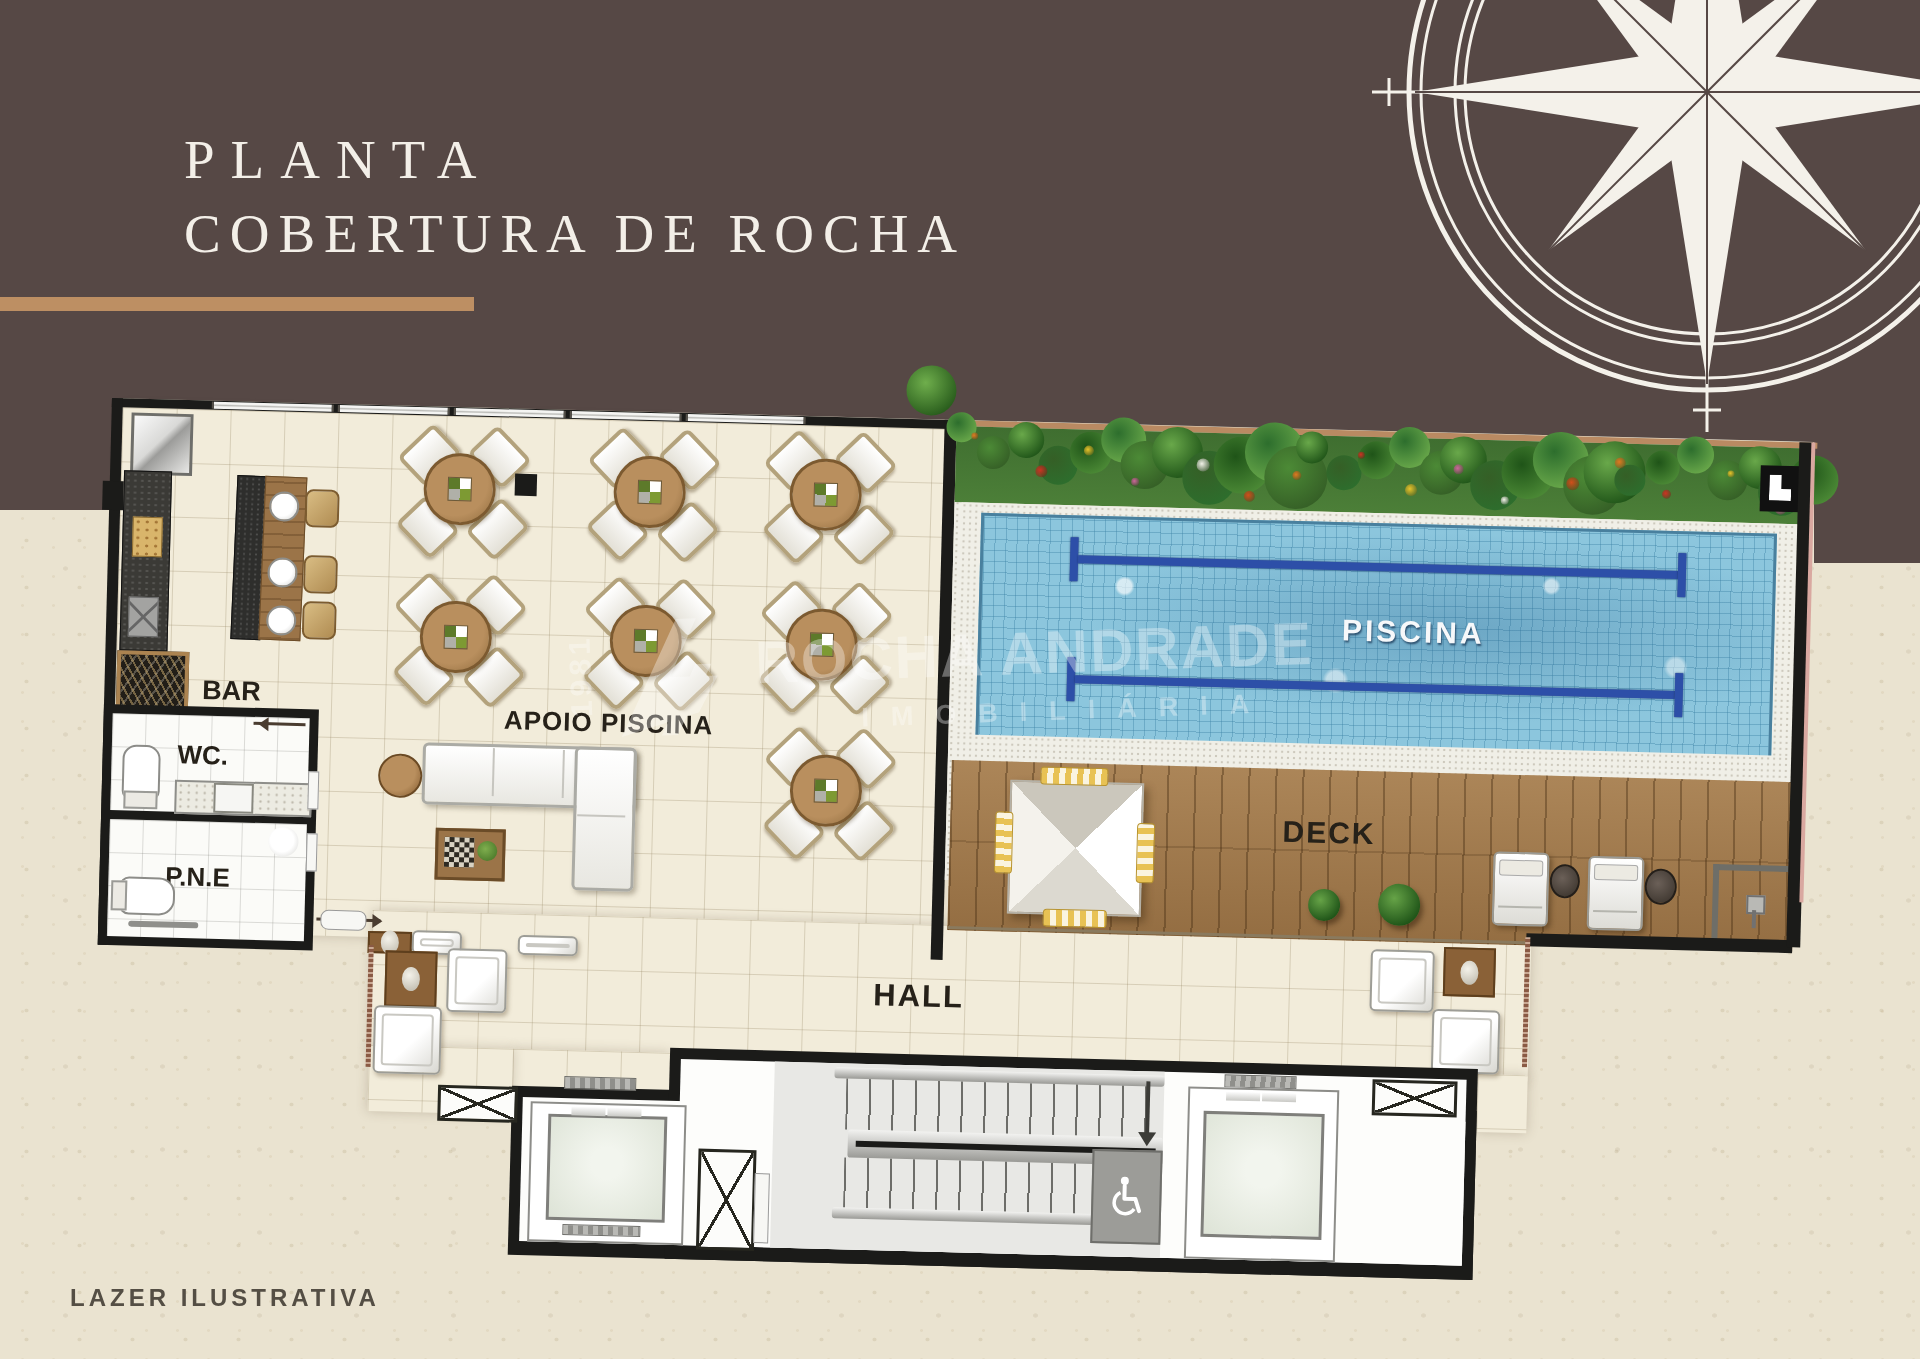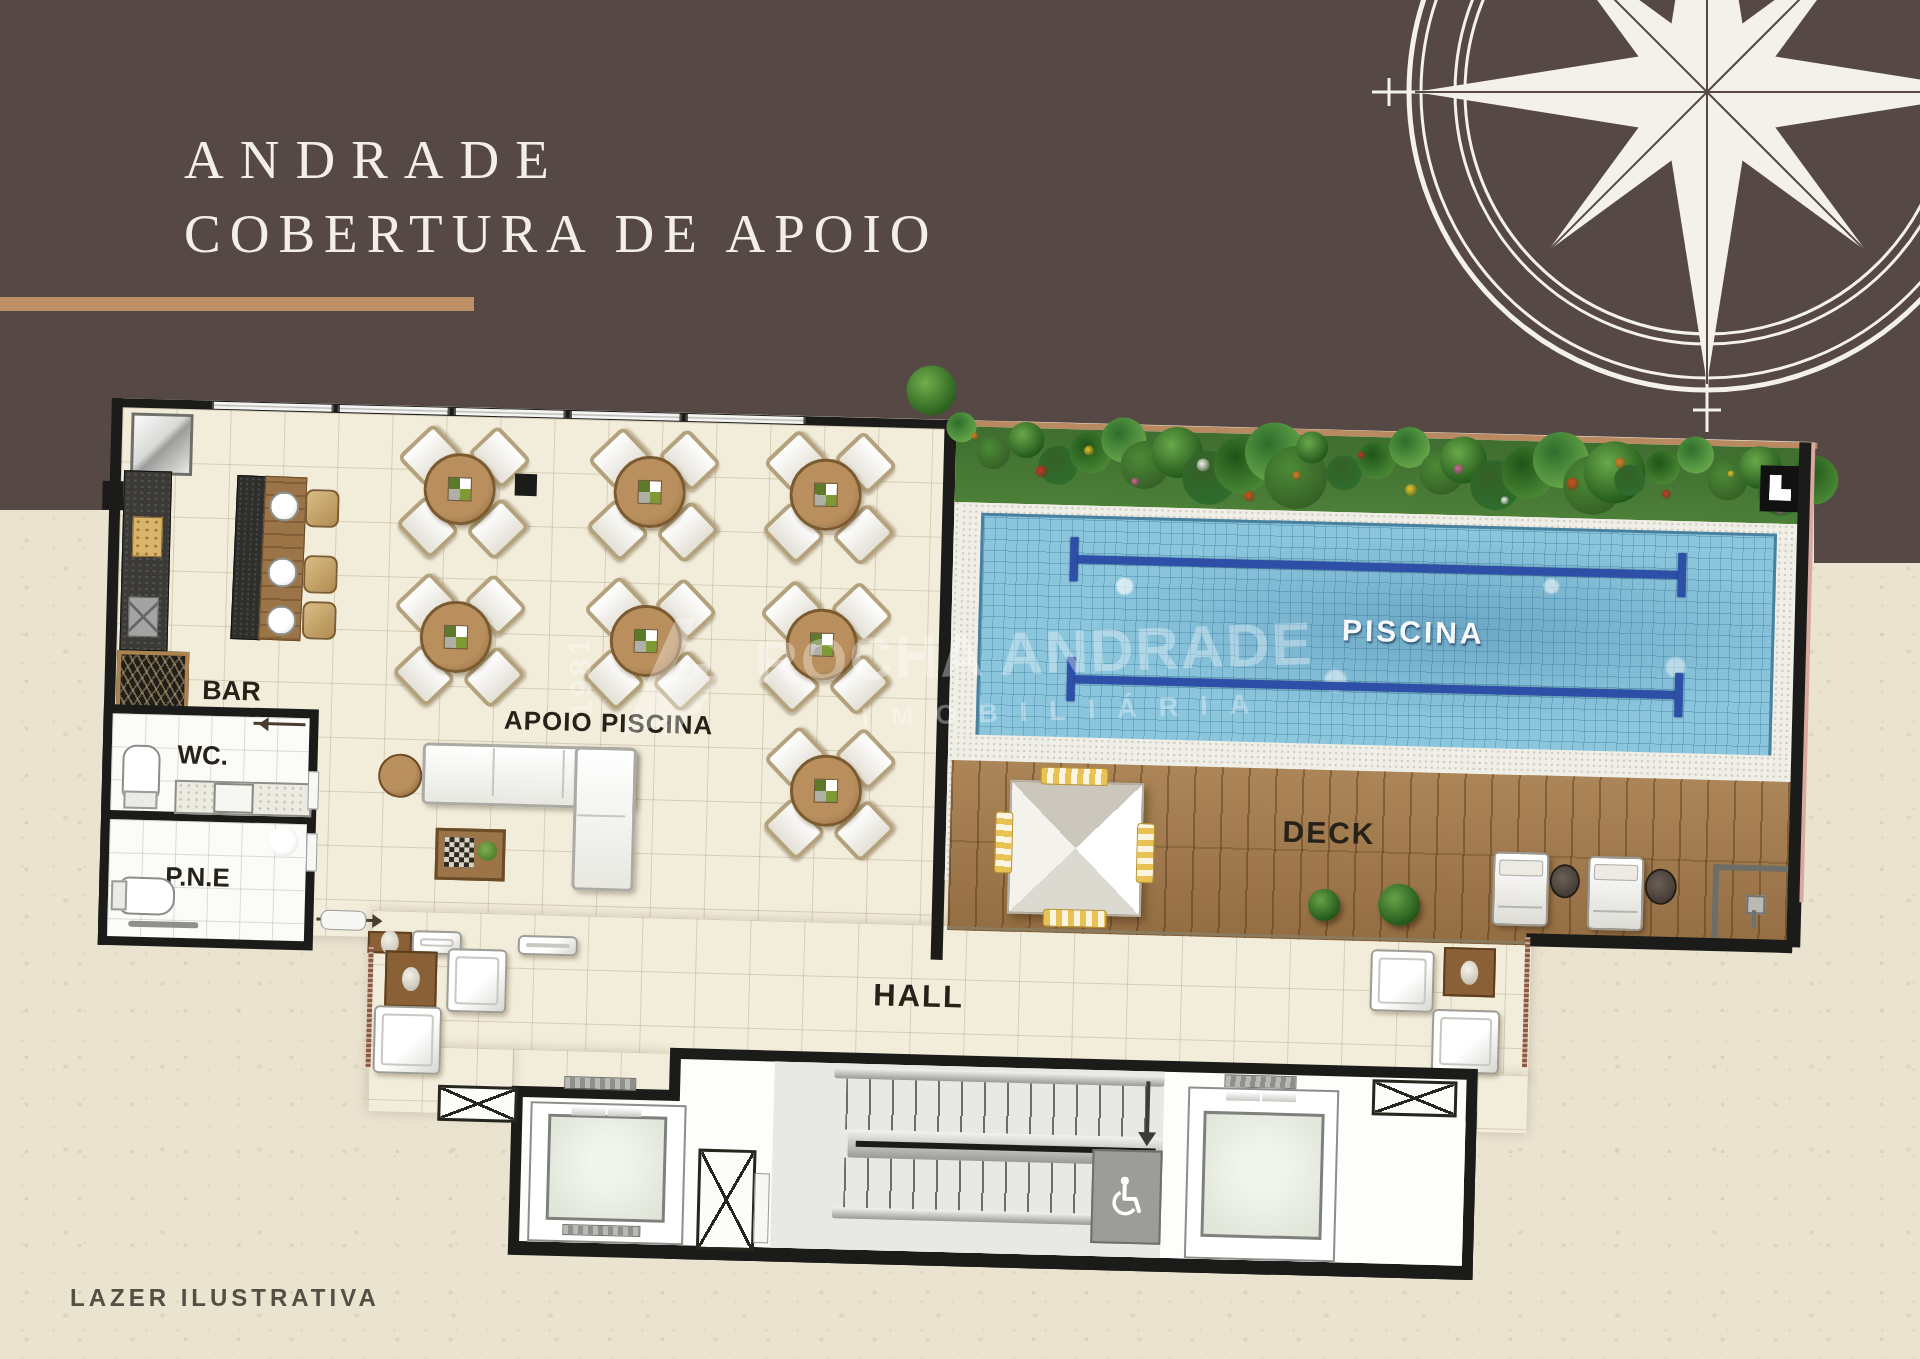--- a/index.html
+++ b/index.html
@@ -176,22 +176,22 @@
             <line x1="0" y1="-225" x2="0" y2="0"></line>
               <line x1="0" y1="225" x2="0" y2="0"></line>
             <line x1="-225" y1="0" x2="0" y2="0"></line>
               <line x1="225" y1="0" x2="0" y2="0"></line>
           </g>
         </g>
       </g>
     </g>
   </svg>
 
-  <div class="title" id="title1">ANDRADE</div>
-  <div class="title" id="title2">COBERTURA DE APOIO</div>
+  <div class="title" id="title1">PLANTA</div>
+  <div class="title" id="title2">COBERTURA DE ROCHA</div>
 
   <div id="plan">
 
     <div class="abs floor" style="left:11px;top:9px;width:827px;height:523px"></div>
 
     <div class="abs floor" style="left:274px;top:505px;width:1159px;height:141px"></div>
     <div class="abs floor" style="left:418px;top:640px;width:157px;height:40px"></div>
     <div class="abs floor" style="left:274px;top:640px;width:144px;height:66px"></div>
     <div class="abs floor" style="left:1383px;top:640px;width:50px;height:58px"></div>
 

